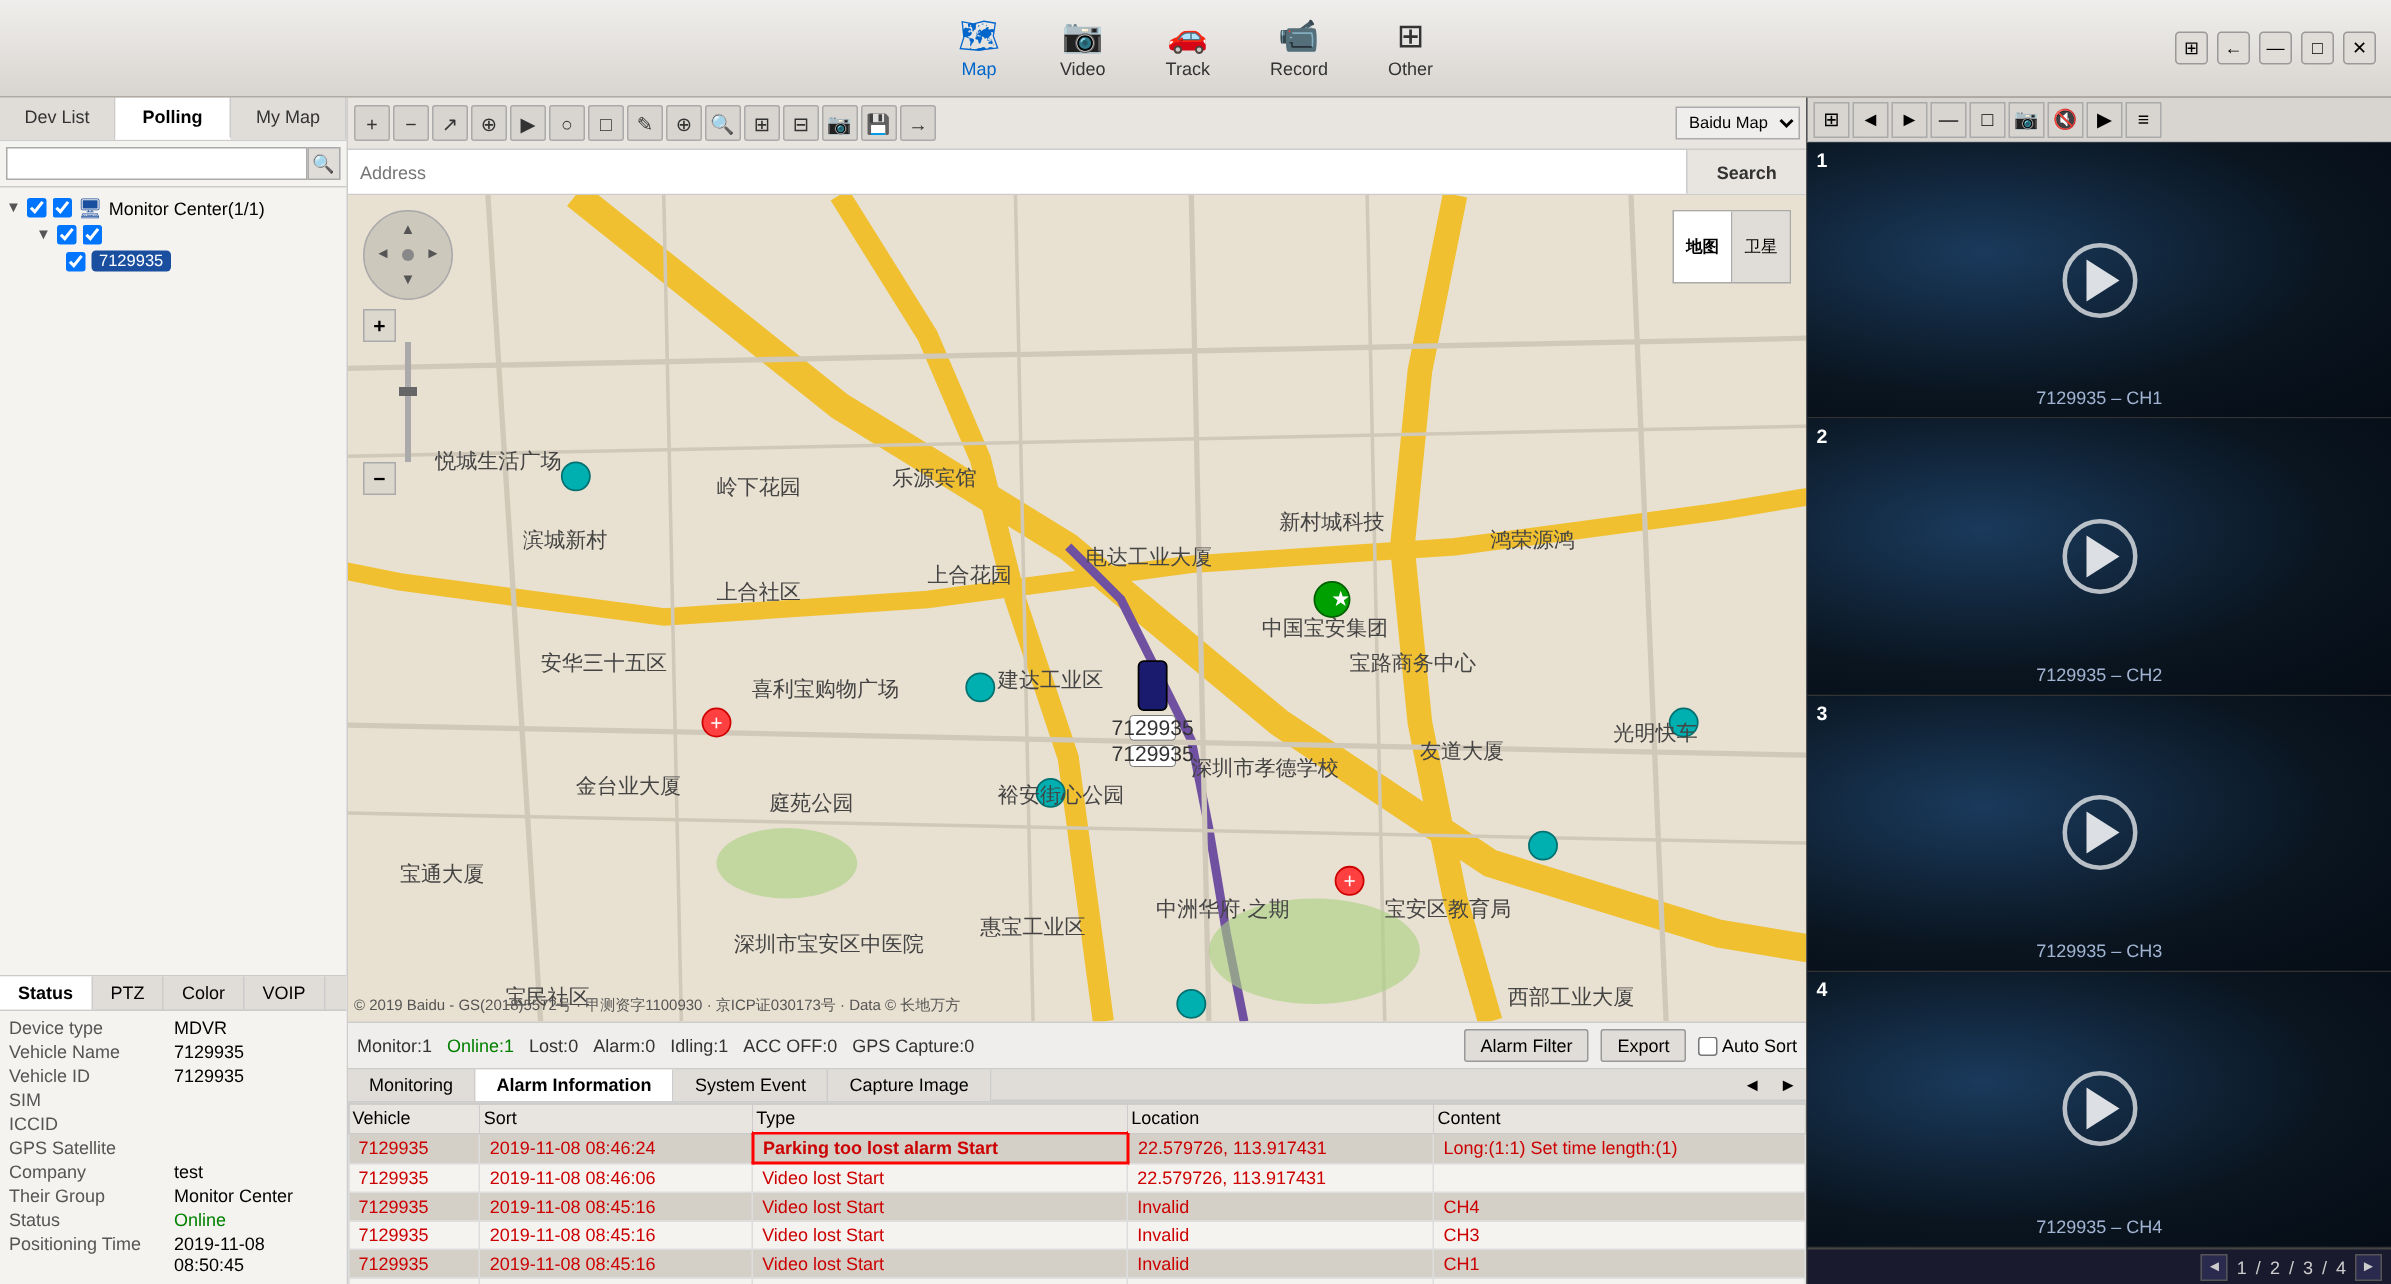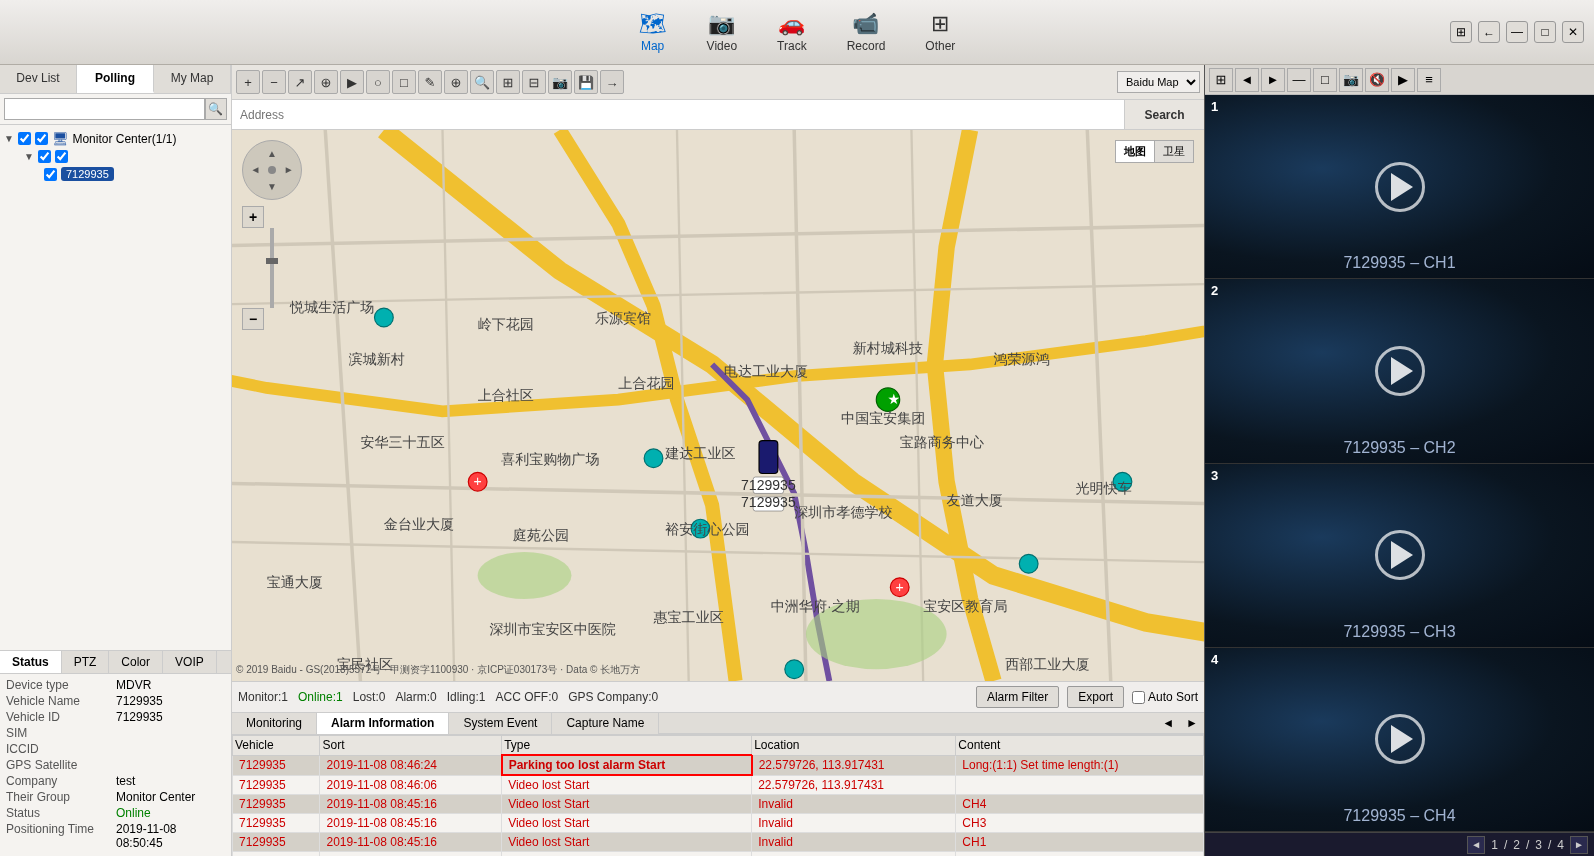--- a/index.html
+++ b/index.html
@@ -283,21 +283,21 @@
       top: 30px;
     }
 
     .map-type-toggle {
       position: absolute;
       top: 10px; right: 10px;
       display: flex;
       border: 1px solid #aaa;
     }
     .map-type-btn {
-      padding: 3px 8px;
+      padding: 16px 8px;
       background: #e0ddd8;
       cursor: pointer;
       font-size: 11px;
       border-right: 1px solid #aaa;
     }
     .map-type-btn.active { background: #fff; font-weight: bold; }
     .map-type-btn:last-child { border-right: none; }
 
     
     .map-copyright {
@@ -423,21 +423,21 @@
       border-left: 22px solid rgba(255,255,255,0.85);
       margin-left: 4px;
     }
 
     .video-label {
       position: absolute;
       bottom: 6px;
       left: 50%;
       transform: translateX(-50%);
       color: rgba(200,220,255,0.8);
-      font-size: 16px;
+      font-size: 12px;
       z-index: 2;
       white-space: nowrap;
     }
 
     .cell-number {
       position: absolute;
       top: 4px;
       left: 6px;
       color: #fff;
       font-size: 13px;
@@ -758,36 +758,36 @@
           <span class="status-item">
             <span>Alarm:0</span>
           </span>
           <span class="status-item">
             <span>Idling:1</span>
           </span>
           <span class="status-item">
             <span>ACC OFF:0</span>
           </span>
           <span class="status-item">
-            <span>GPS Company:0</span>
+            <span>GPS Capture:0</span>
           </span>
         </div>
         <button class="alarm-btn">Alarm Filter</button>
         <button class="alarm-btn">Export</button>
         <label class="alarm-checkbox">
           <input type="checkbox" style="">
           <span>Auto Sort</span>
         </label>
       </div>
 
       <div id="alarm-tabs">
         <div class="alarm-tab">Monitoring</div>
         <div class="alarm-tab active">Alarm Information</div>
         <div class="alarm-tab">System Event</div>
-        <div class="alarm-tab">Capture Name</div>
+        <div class="alarm-tab">Capture Image</div>
         <div style="flex:1;background:#e0ddd8;border-bottom:1px solid #ccc;"></div>
         <div style="padding:3px 6px;cursor:pointer;background:#e0ddd8;border-bottom:1px solid #ccc;font-size:12px;">◄</div>
         <div style="padding:3px 6px;cursor:pointer;background:#e0ddd8;border-bottom:1px solid #ccc;font-size:12px;">►</div>
       </div>
 
       <div id="alarm-table-container">
         <table id="alarm-table">
           <thead>
             <tr>
               <th>Vehicle</th>

